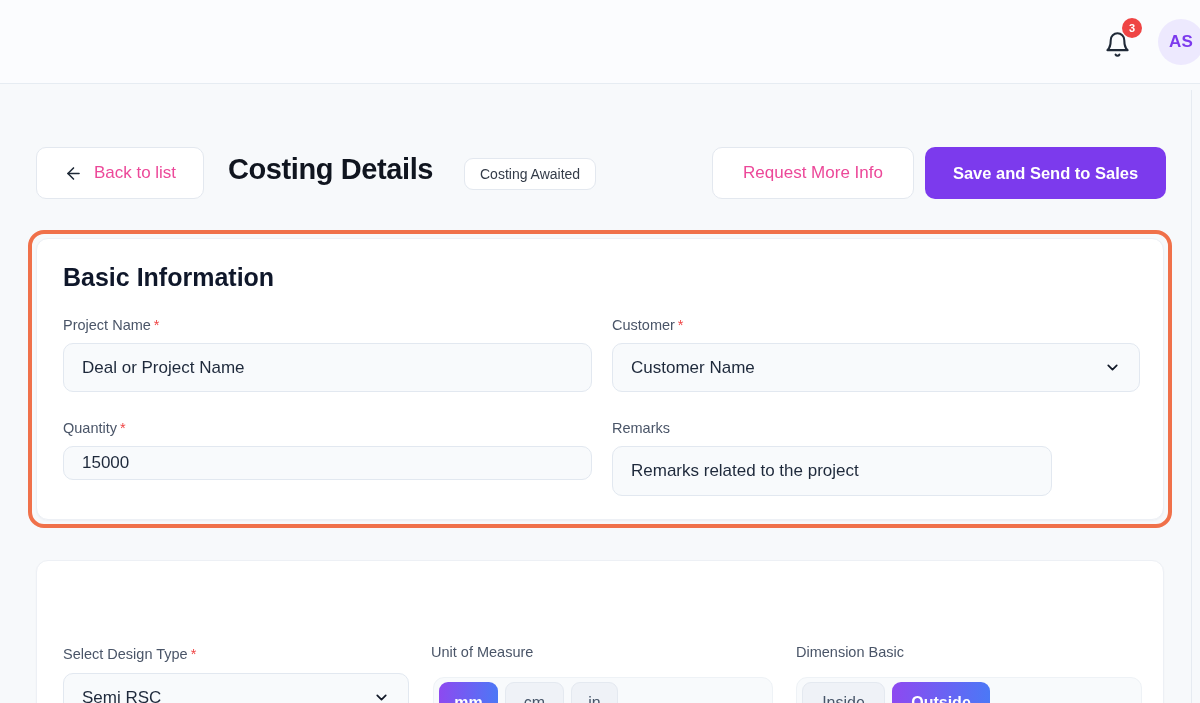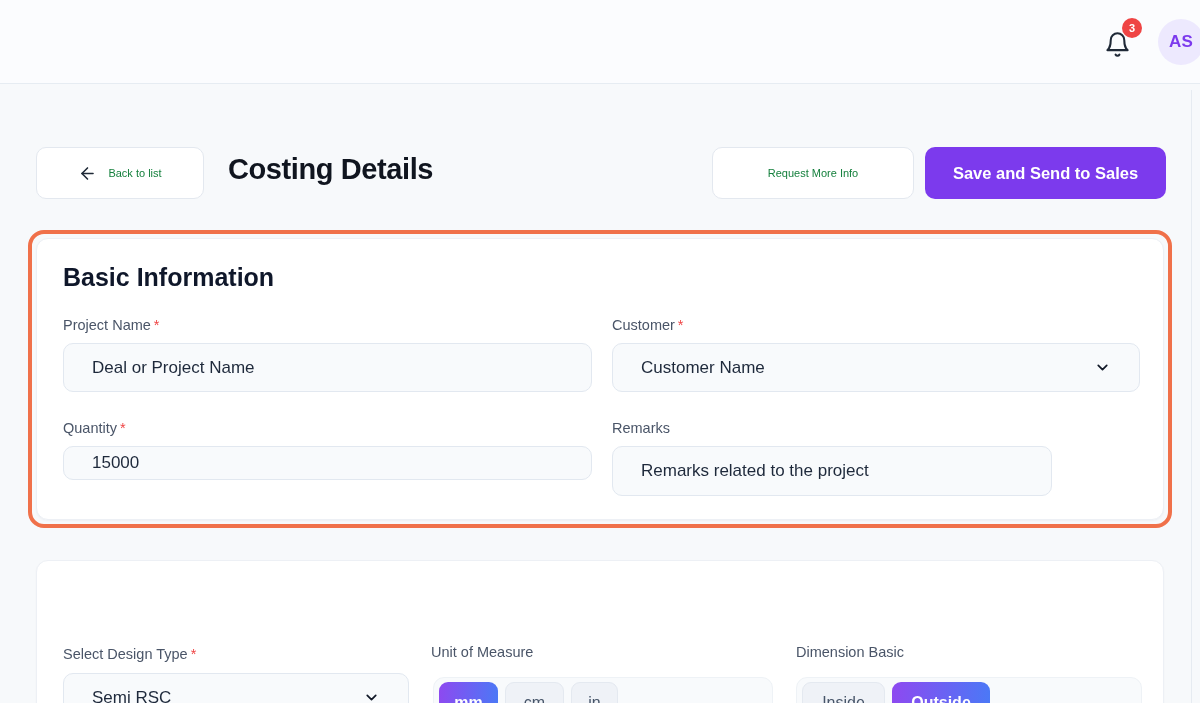--- a/index.html
+++ b/index.html
@@ -31,22 +31,22 @@
     display: flex; align-items: center; justify-content: center; letter-spacing: .3px;
     cursor: pointer;
   }
 
   
   .btn {
     display: flex; align-items: center; justify-content: center;
     border-radius: 10px; cursor: pointer; font-family: inherit;
   }
   .btn-outline {
-    background: #FFFFFF; border: 1px solid #E3E8EF; color: #15803d;
-    font-size: 11px;
+    background: #FFFFFF; border: 1px solid #E3E8EF; color: #ec4899;
+    font-size: 17px;
   }
   .back-btn { position: absolute; left: 36px; top: 147px; width: 168px; height: 52px; gap: 11px; }
   .back-btn svg { width: 19px; height: 19px; }
   .page-title {
     position: absolute; left: 228px; top: 153px;
     font-size: 29px; font-weight: 800; color: #10151F; letter-spacing: -0.4px;
   }
   .status-badge {
     position: absolute; left: 464px; top: 158px; height: 32px;
     background: #FFFFFF; border: 1px solid #E3E8EF; border-radius: 9px;
@@ -75,21 +75,21 @@
   .card-heading { position: absolute; font-size: 25px; font-weight: 700; color: #0F172A; }
   .card-box .card-heading { color: #6B21E8; }
 
   .field-label { position: absolute; font-size: 14.5px; color: #4A5568; }
   .req { color: #EF4444; margin-left: 3px; }
 
   .input, .select {
     position: absolute; height: 49px; border-radius: 10px;
     background: #F8FAFC; border: 1px solid #E2E8F0;
     font-size: 17px; color: #1E293B; font-family: inherit;
-    padding: 0 28px; display: flex; align-items: center;
+    padding: 0 18px; display: flex; align-items: center;
   }
   input.input { width: 529px; outline: none; }
   .select { cursor: pointer; justify-content: space-between; }
   .select svg { width: 17px; height: 17px; flex: 0 0 auto; }
 
   
   .seg-group {
     position: absolute; height: 50px; background: #F8FAFC;
     border: 1px solid #EEF2F6; border-radius: 11px;
     display: flex; align-items: flex-start; gap: 7px; padding: 4px 5px;
@@ -125,20 +125,21 @@
   <button class="btn btn-outline back-btn">
     <svg viewBox="0 0 24 24" fill="none" stroke="#1F2937" stroke-width="2" stroke-linecap="round" stroke-linejoin="round">
       <path d="M19 12H5"></path>
         <path d="M12 19l-7-7 7-7"></path>
     </svg>
     <span>Back to list</span>
   </button>
 
   <div class="page-title">Costing Details</div>
 
+  <div class="status-badge">Costing Awaited</div>
 
   <button class="btn btn-outline request-btn">
     <span>Request More Info</span>
   </button>
 
   <button class="btn save-btn">
     <span>Save and Send to Sales</span>
   </button>
 
   <div class="highlight-box"></div>

